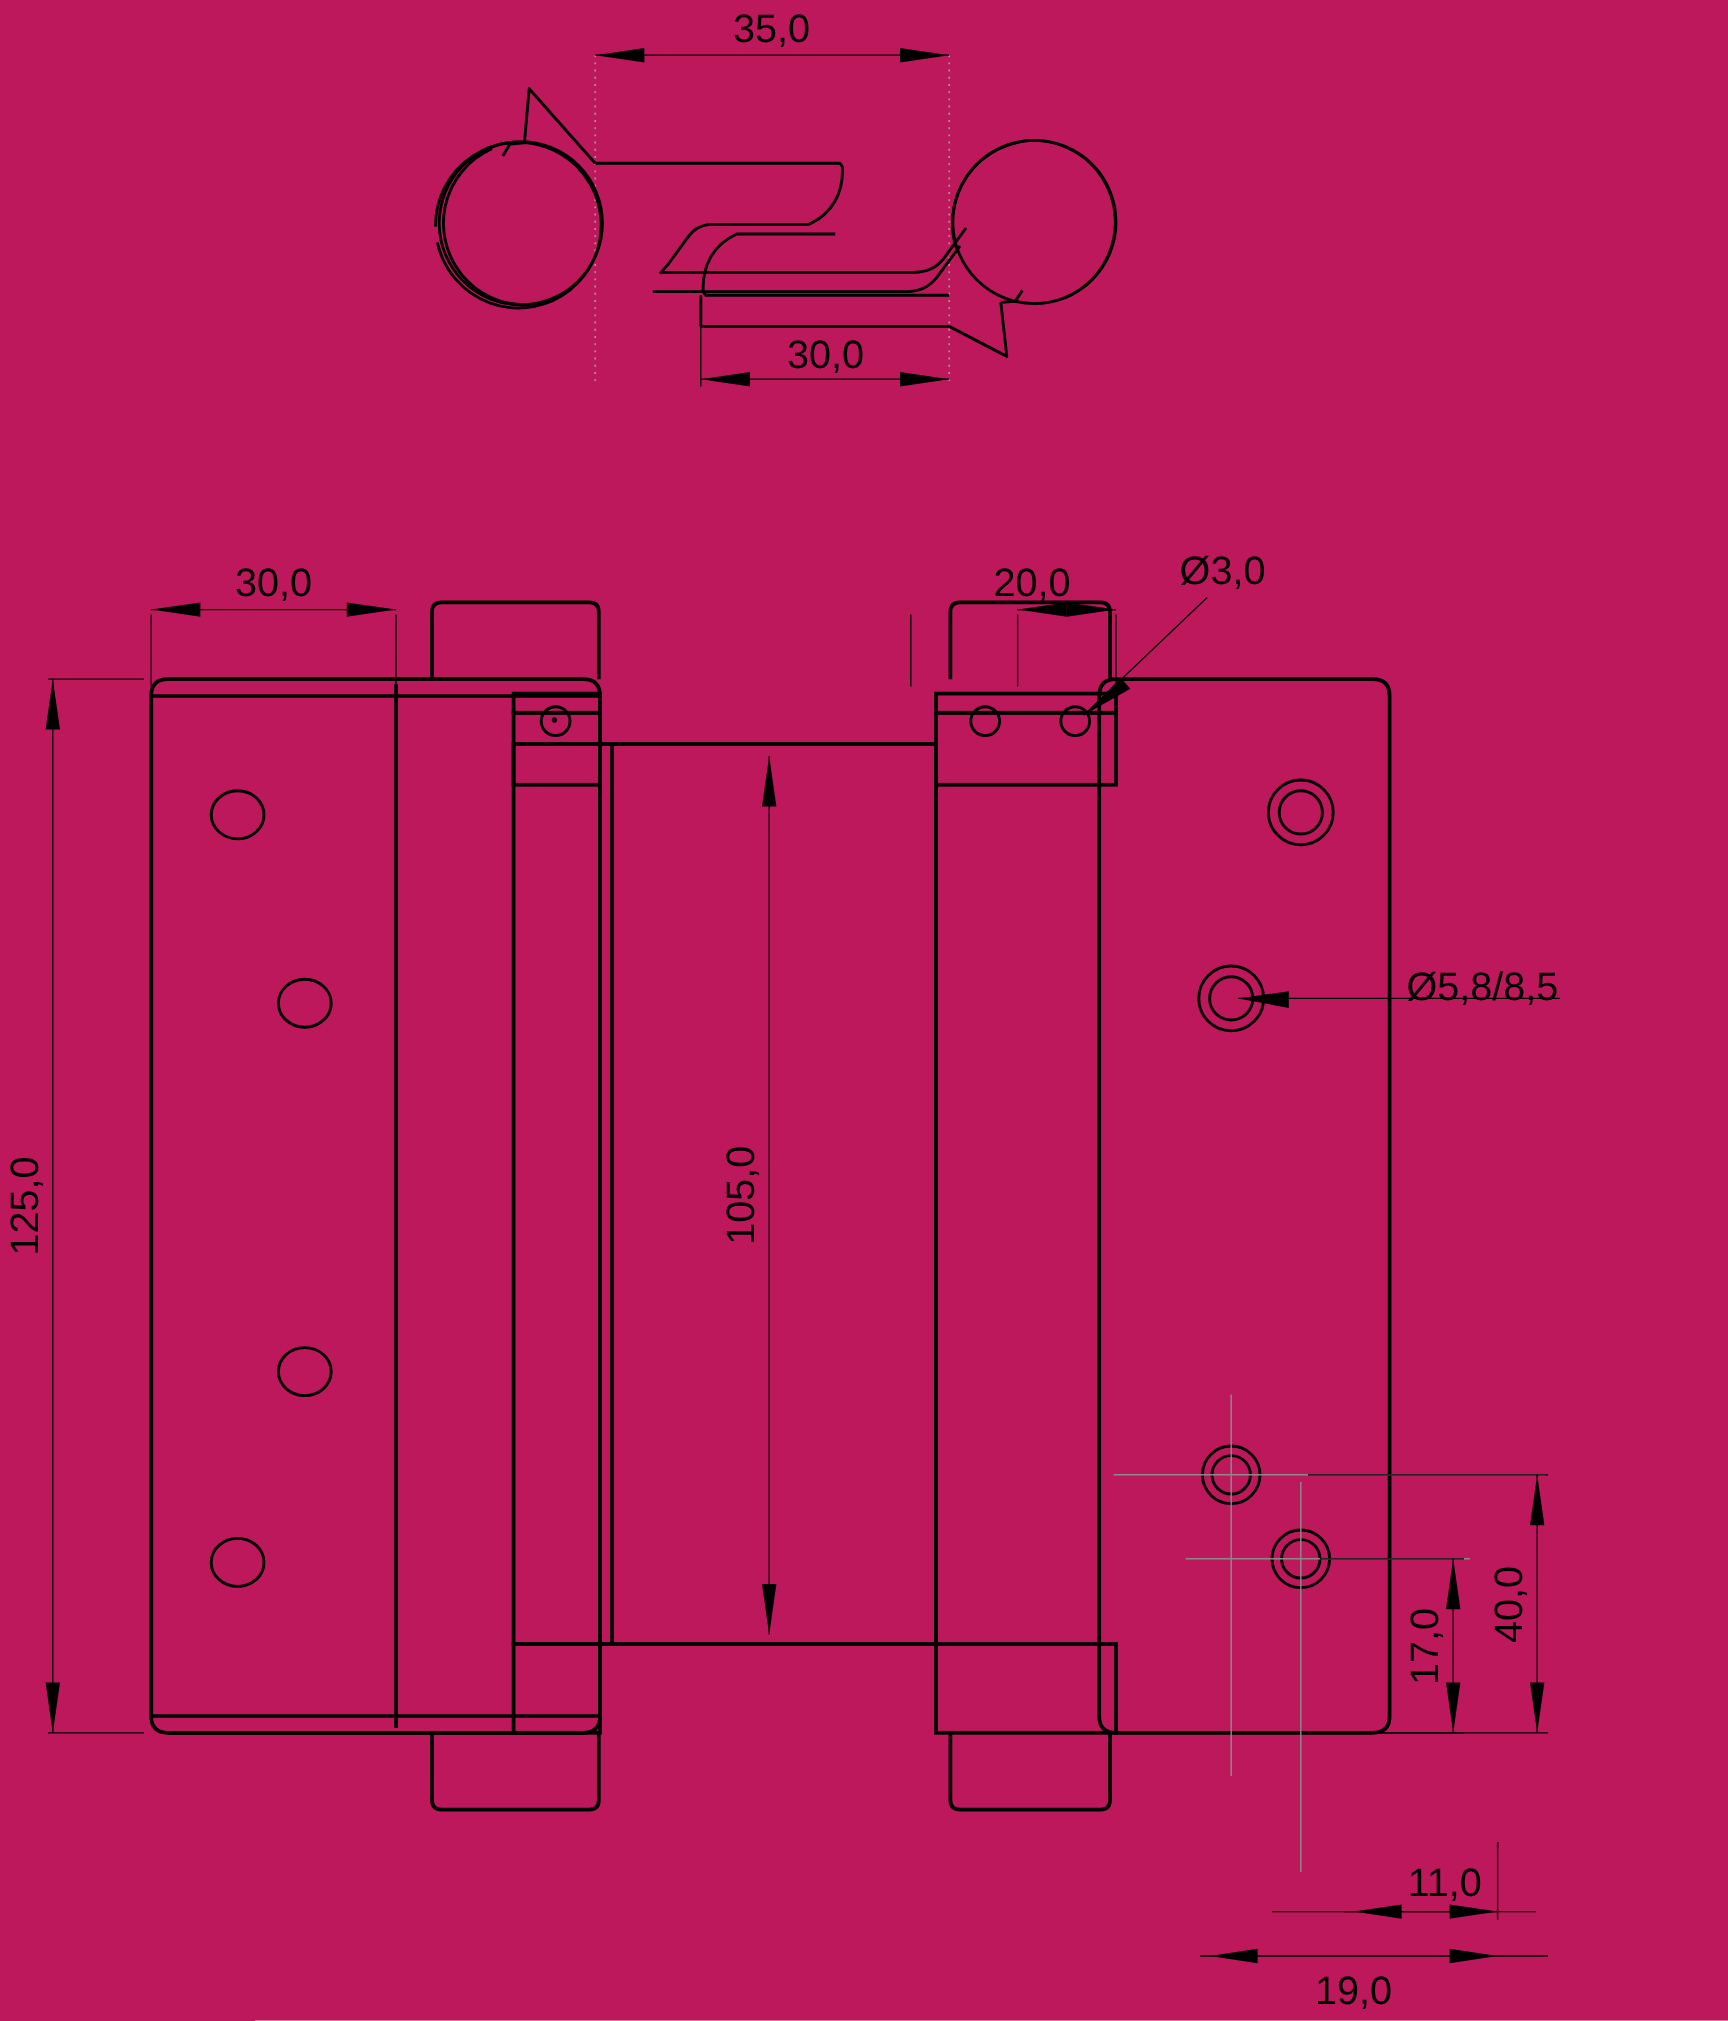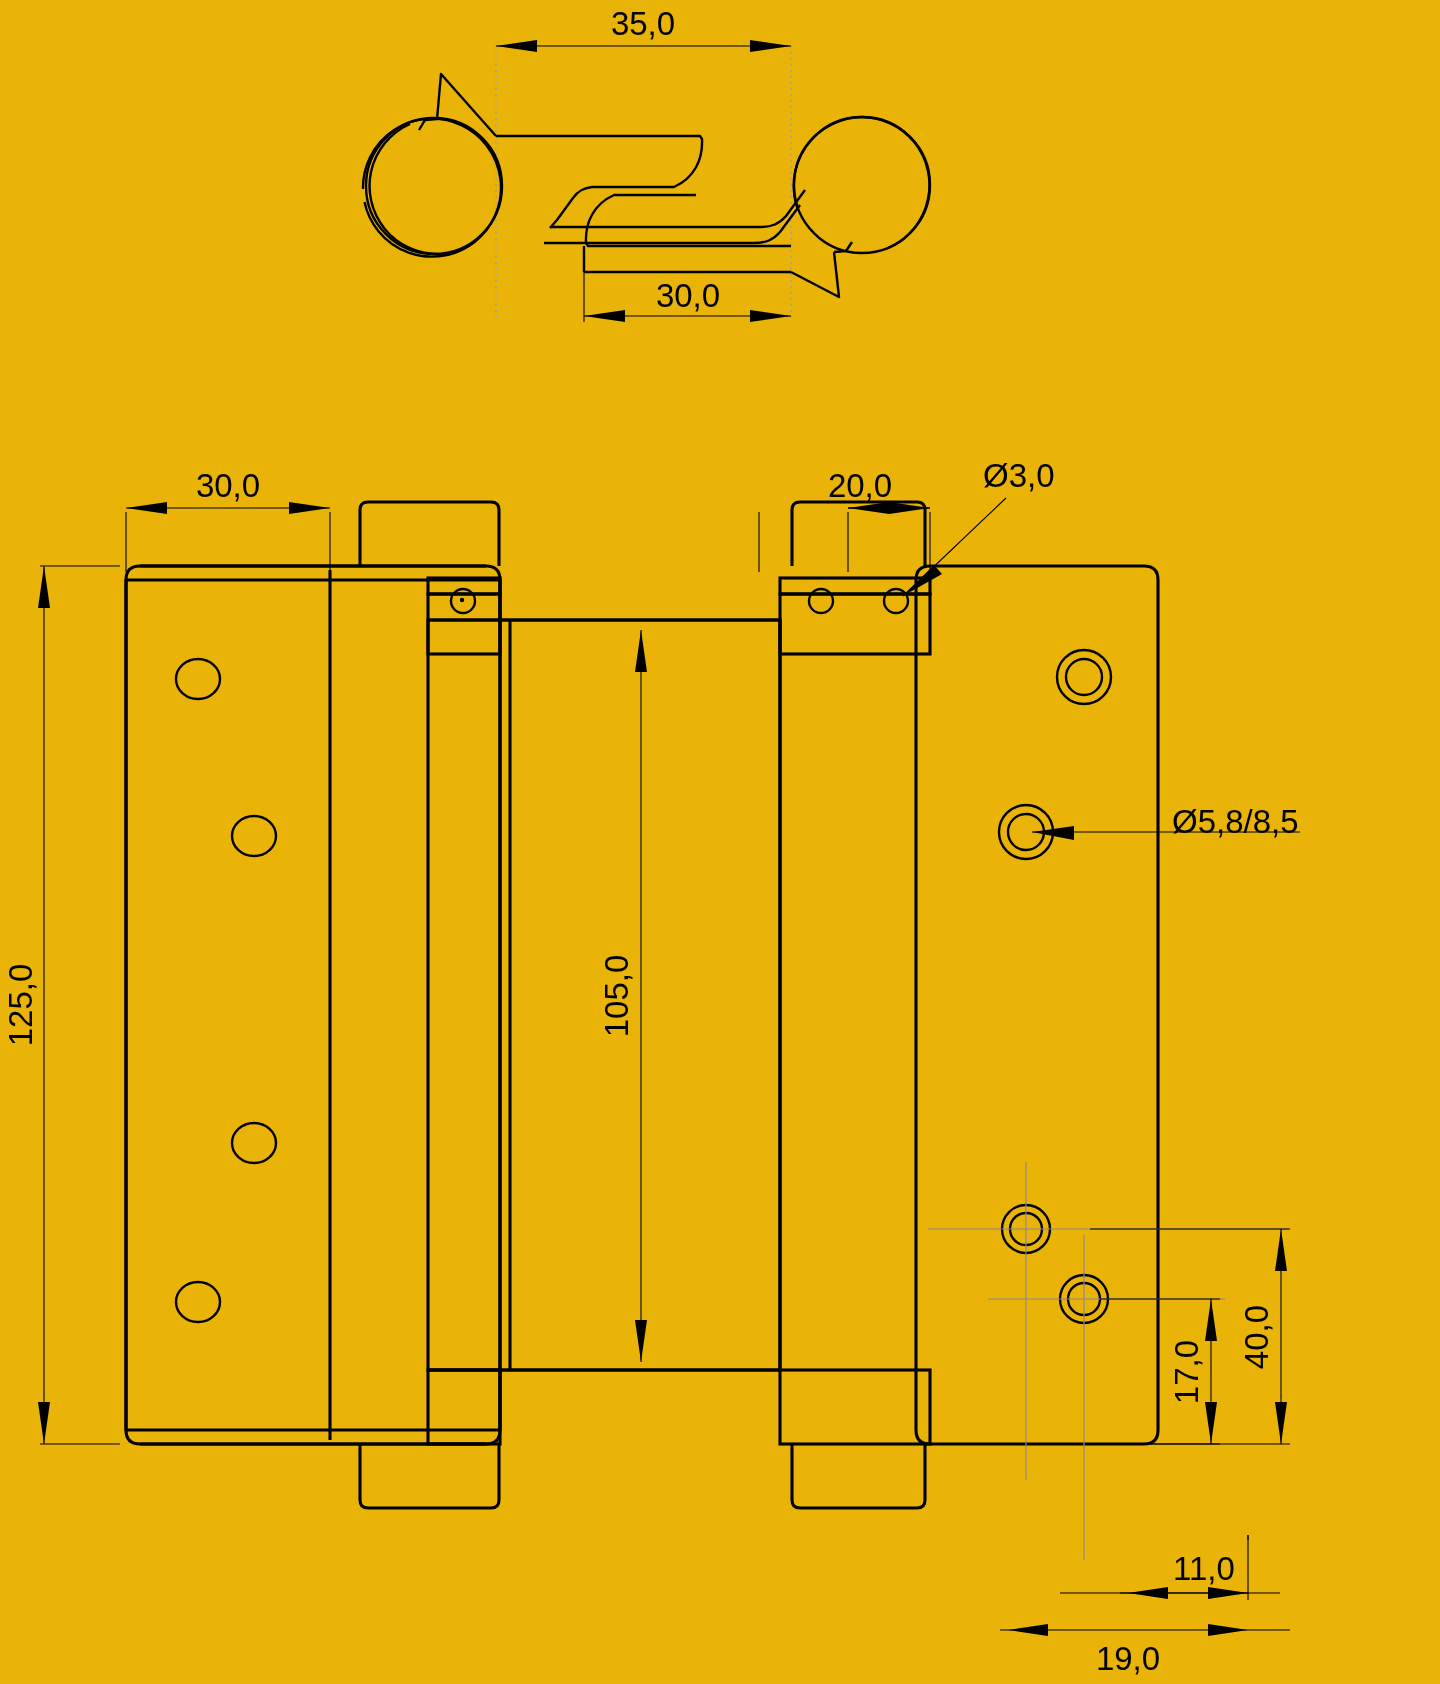--- a/index.html
+++ b/index.html
@@ -4,21 +4,21 @@
 <style>
   html, body {
     margin: 0;
     padding: 0;
     background: #ffffff;
   }
   #drawing-root {
     position: relative;
     width: 1440px;
     height: 1684px;
-    background: #eab308;
+    background: #be185d;
     font-family: "Liberation Sans", sans-serif;
     overflow: hidden;
   }
   svg#tech-drawing {
     display: block;
     width: 1440px;
     height: 1684px;
   }
   .outline {
     fill: none;

